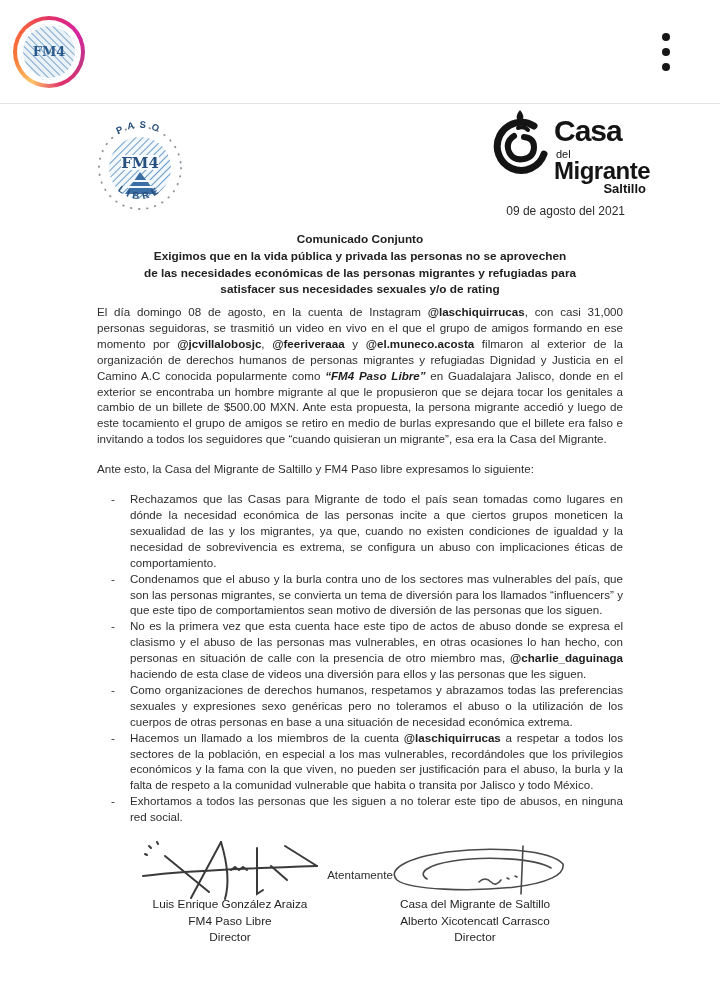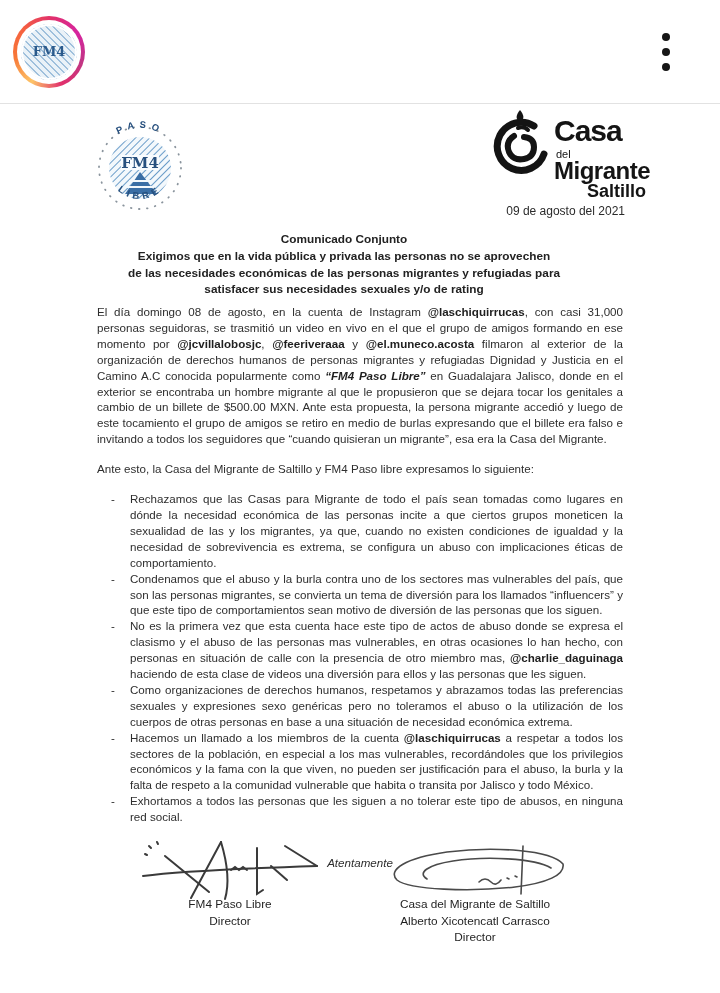--- a/index.html
+++ b/index.html
@@ -24,36 +24,36 @@
   .post-image{position:relative;width:720px;height:888px;background:#fff;color:#2e2e2e;}
 
   .fm4-logo{position:absolute;left:88px;top:10px;width:104px;height:104px;}
   .casa-logo{position:absolute;left:488px;top:2px;width:180px;height:88px;display:flex;align-items:flex-start;}
   .casa-figure{width:64px;height:80px;flex:0 0 auto;}
   .casa-text{margin-left:2px;margin-top:10px;line-height:1;color:#141414;}
   .casa-row1{display:flex;align-items:flex-start;flex-direction:column;}
   .casa-word-big{font-size:30px;font-weight:700;letter-spacing:-1px;}
   .casa-word-small{font-size:11px;font-weight:400;margin-top:3px;margin-left:2px;}
   .casa-row2{font-size:24px;font-weight:700;letter-spacing:-.5px;margin-top:-1px;}
-  .casa-row3{font-size:18px;font-weight:700;text-align:right;margin-top:-1px;padding-right:4px;}
+  .casa-row3{font-size:13px;font-weight:700;text-align:right;margin-top:-1px;padding-right:4px;}
 
   .doc-date{position:absolute;top:100px;right:95px;font-size:12px;color:#2b2b2b;}
 
-  .doc-title-block{position:absolute;left:81px;top:127px;width:526px;text-align:center;
+  .doc-title-block{position:absolute;left:97px;top:127px;width:526px;text-align:center;
     font-weight:700;font-size:11.8px;line-height:16.4px;color:#222;}
   .doc-title{margin-bottom:1px;}
 
   .post-body{position:absolute;left:97px;top:200px;width:526px;font-size:11.6px;line-height:15.9px;color:#2e2e2e;}
   .doc-p{margin:0 0 14px;text-align:justify;}
   .doc-p .b,.doc-bullets .b{font-weight:700;color:#1f1f1f;}
   .doc-p .i,.doc-bullets .i{font-style:italic;}
   .doc-bullets{list-style:none;margin:0;padding:0;}
   .doc-bullets li{position:relative;padding-left:33px;text-align:justify;}
   .doc-bullets li::before{content:"-";position:absolute;left:14px;top:0;}
-  .doc-closing{margin-top:30px;text-align:center;font-style:italic;}
+  .doc-closing{margin-top:42px;text-align:center;}
 
   .sig-block{position:absolute;width:250px;text-align:center;font-size:11.8px;line-height:16.5px;color:#1f1f1f;}
   .sig-left{left:105px;top:732px;}
   .sig-right{left:350px;top:738px;}
   .sig-scribble{display:block;margin:0 auto -6px;}
 </style>
 </head>
 <body>
 
 <div class="ig-header">
@@ -148,20 +148,21 @@
         <path d="M8,40 C 40,36 120,32 182,30"></path>
         <path d="M56,62 L 86,6"></path>
         <path d="M86,6 C 92,26 95,46 90,63"></path>
         <path d="M30,20 L 74,56"></path>
         <path d="M96,34 l4,-3 4,3 4,-3 4,3"></path>
         <path d="M122,12 L 122,58 l6,-4"></path>
         <path d="M182,30 L 150,10"></path>
         <path d="M152,44 L 136,30"></path>
       </g>
     </svg>
+    <div>Luis Enrique González Araiza</div>
     <div>FM4 Paso Libre</div>
     <div>Director</div>
   </div>
 
   <div class="sig-block sig-right">
     <svg class="sig-scribble" width="200" height="60" viewBox="0 0 200 60">
       <g fill="none" stroke="#4a4a4a" stroke-width="1.6" stroke-linecap="round">
         <path d="M188,22 C 176,8 120,4 72,10 C 30,16 12,28 22,38 C 34,48 96,50 140,45 C 172,41 190,33 188,22 Z"></path>
         <path d="M176,26 C 160,16 110,14 78,19 C 52,23 42,31 52,37"></path>
         <path d="M104,40 q6,-6 12,0 q5,5 10,-2"></path>

